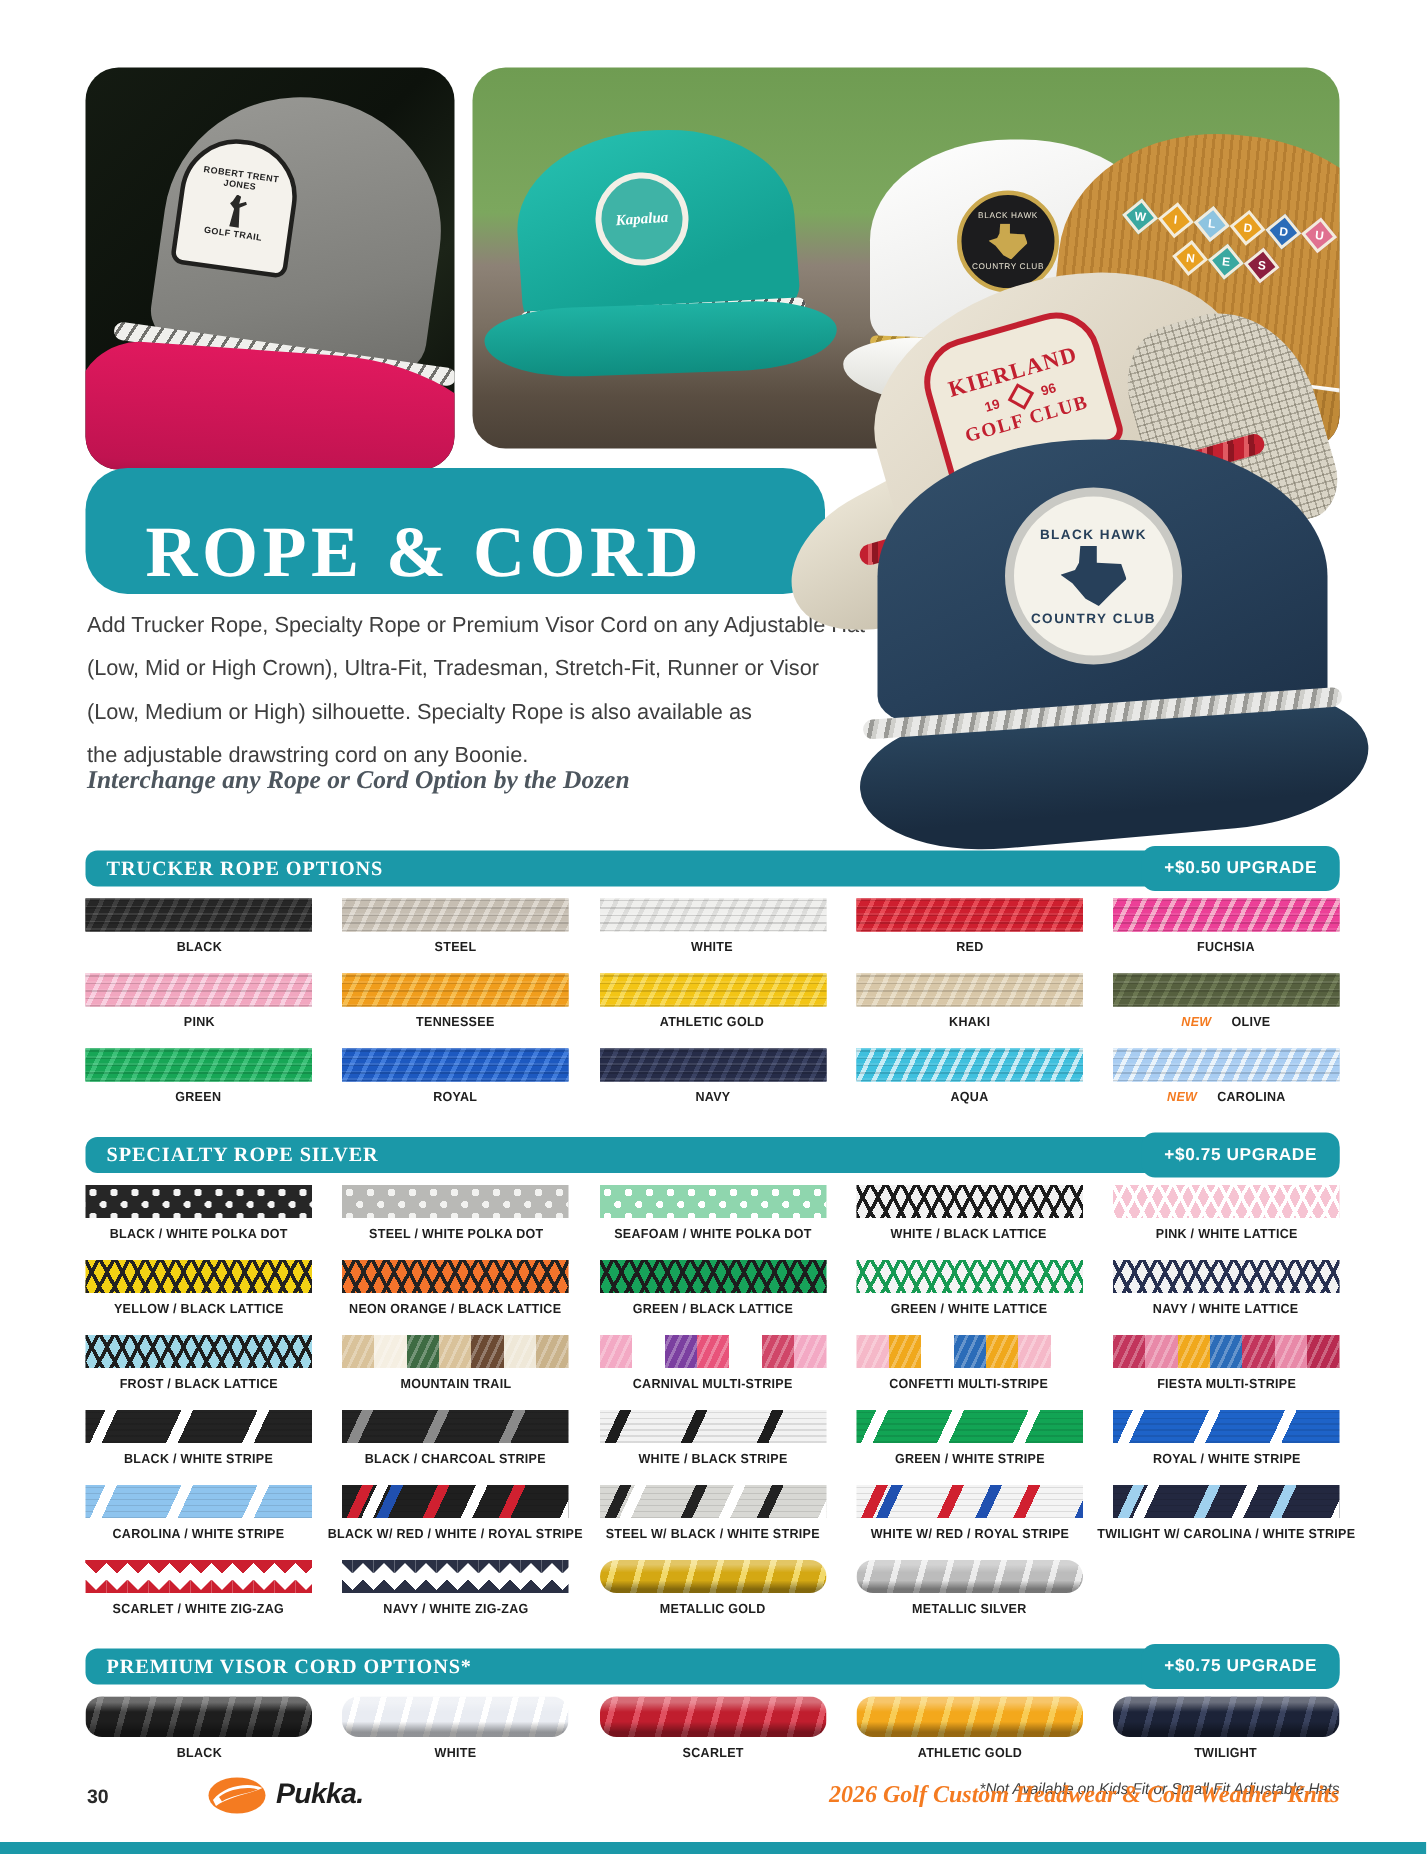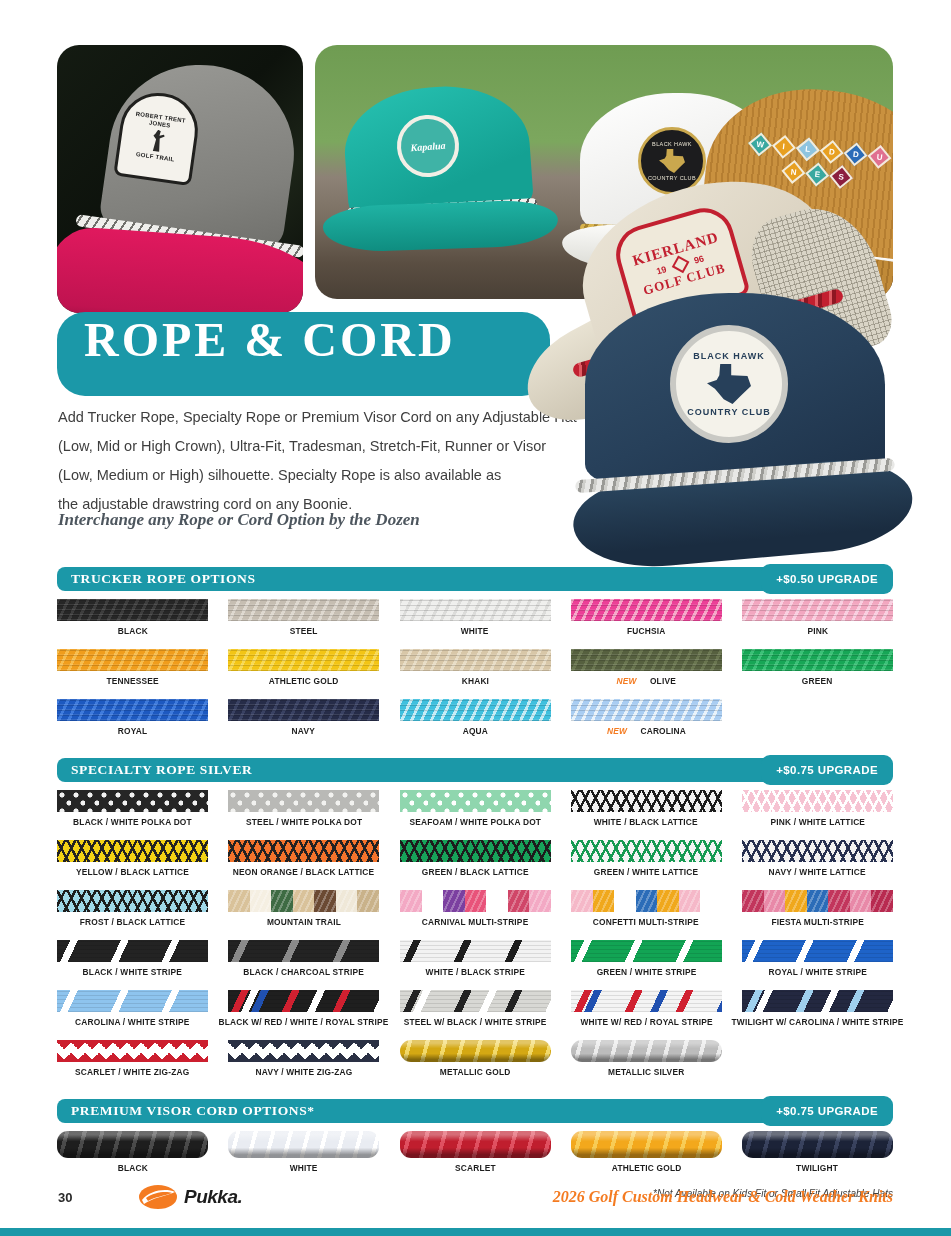--- a/index.html
+++ b/index.html
@@ -68,21 +68,21 @@
   .kier-brim { position:absolute; left:-40px; top:128px; width:220px; height:95px; background:linear-gradient(180deg,#e8e2d2,#c9c1ae); border-radius:40% 30% 70% 60%/60% 40% 80% 70%; transform:rotate(-28deg); }
   .bhawk { position:absolute; left:55px; top:95px; width:320px; height:270px; }
   .bhawk-crown { position:absolute; left:10px; top:20px; width:300px; height:190px; background:linear-gradient(155deg,#33506b,#27405a 55%,#1d3148); border-radius:48% 48% 10% 10%; }
   .bhawk-patch { position:absolute; left:95px; top:52px; width:118px; height:118px; border-radius:50%; background:#f4f2ea; border:6px solid #c9c9c4; display:flex; flex-direction:column; align-items:center; justify-content:center; color:#27405a; }
   .bhawk-patch .tx { font-size:9px; font-weight:bold; letter-spacing:1px; }
   .bhawk-texas { width:44px; height:40px; background:#27405a; clip-path:polygon(30% 0,55% 0,55% 28%,92% 30%,100% 55%,78% 78%,58% 100%,38% 88%,18% 62%,0 48%,22% 40%,28% 28%); margin:3px 0; }
   .bhawk-rope { position:absolute; left:0; top:196px; width:320px; height:13px; border-radius:7px; transform:rotate(-4deg);
     background:repeating-linear-gradient(105deg,#e8e8e6 0 5px,#9a9a96 5px 8px,#cfcfcb 8px 11px); }
   .bhawk-brim { position:absolute; left:-2px; top:196px; width:340px; height:90px; background:linear-gradient(180deg,#2b4760,#1a2c40 80%); border-radius:46% 46% 52% 52%/90% 90% 100% 100%; transform:rotate(-5deg); }
 
-  .title-block { position:absolute; left:57px; top:312px; width:493px; height:84px; background:#1b98a8; border-radius:28px; z-index:2; display:flex; align-items:flex-start; padding-left:27px; }
+  .title-block { position:absolute; left:57px; top:312px; width:493px; height:84px; background:#1b98a8; border-radius:28px; z-index:2; display:flex; align-items:flex-end; padding-left:40px; }
   .title-block h1 { font-family:"Liberation Serif",serif; font-weight:bold; color:#fff; font-size:48px; letter-spacing:3px; }
   .hero-desc { position:absolute; left:58px; top:403px; width:490px; color:#3e3e3e; font-size:14.5px; }
   .hero-desc div { line-height:29px; white-space:nowrap; }
   .hero-tagline { position:absolute; left:58px; top:510px; font-family:"Liberation Serif",serif; font-style:italic; font-weight:bold; font-size:17px; color:#4d565e; }
 
   
   .content { position:relative; width:836px; margin:0 auto 0 57px; }
   .sec-header { position:relative; height:24px; background:#1b98a8; border-radius:8px; margin-top:0; display:flex; align-items:center; }
   .sec-header .sec-title { font-family:"Liberation Serif",serif; font-weight:bold; color:#fff; font-size:13.5px; letter-spacing:.6px; padding-left:14px; }
   .sec-upgrade { position:absolute; right:0; top:-3px; height:30px; background:#1b98a8; border-radius:9px; display:flex; align-items:center; padding:0 15px; color:#fff; font-weight:bold; font-size:11.5px; letter-spacing:.4px; }
@@ -234,20 +234,24 @@
   <div class="cell">
     <div class="swatch" style="background-color: rgb(198, 190, 178); background-image: repeating-linear-gradient(0deg, rgba(0, 0, 0, 0.14) 0px, rgba(0, 0, 0, 0.14) 1px, rgba(255, 255, 255, 0.1) 1px, rgba(255, 255, 255, 0.1) 2px, transparent 2px, transparent 5px), repeating-linear-gradient(115deg, rgb(222, 216, 207) 0px, rgb(222, 216, 207) 3px, rgb(198, 190, 178) 3px, rgb(198, 190, 178) 9px);"></div>
     <div class="lbl">STEEL</div>
   </div>
 
   <div class="cell">
     <div class="swatch" style="background-color: rgb(239, 239, 237); background-image: repeating-linear-gradient(0deg, rgba(0, 0, 0, 0.14) 0px, rgba(0, 0, 0, 0.14) 1px, rgba(255, 255, 255, 0.1) 1px, rgba(255, 255, 255, 0.1) 2px, transparent 2px, transparent 5px), repeating-linear-gradient(115deg, rgb(220, 220, 218) 0px, rgb(220, 220, 218) 3px, rgb(239, 239, 237) 3px, rgb(239, 239, 237) 9px);"></div>
     <div class="lbl">WHITE</div>
   </div>
 
+  <div class="cell">
+    <div class="swatch" style="background-color: rgb(206, 31, 47); background-image: repeating-linear-gradient(0deg, rgba(0, 0, 0, 0.14) 0px, rgba(0, 0, 0, 0.14) 1px, rgba(255, 255, 255, 0.1) 1px, rgba(255, 255, 255, 0.1) 2px, transparent 2px, transparent 5px), repeating-linear-gradient(115deg, rgb(232, 74, 85) 0px, rgb(232, 74, 85) 3px, rgb(206, 31, 47) 3px, rgb(206, 31, 47) 9px);"></div>
+    <div class="lbl">RED</div>
+  </div>
 
   <div class="cell">
     <div class="swatch" style="background-color: rgb(236, 64, 151); background-image: repeating-linear-gradient(0deg, rgba(0, 0, 0, 0.14) 0px, rgba(0, 0, 0, 0.14) 1px, rgba(255, 255, 255, 0.1) 1px, rgba(255, 255, 255, 0.1) 2px, transparent 2px, transparent 5px), repeating-linear-gradient(115deg, rgb(247, 168, 201) 0px, rgb(247, 168, 201) 3px, rgb(236, 64, 151) 3px, rgb(236, 64, 151) 9px);"></div>
     <div class="lbl">FUCHSIA</div>
   </div>
 
   <div class="cell">
     <div class="swatch" style="background-color: rgb(242, 167, 192); background-image: repeating-linear-gradient(0deg, rgba(0, 0, 0, 0.14) 0px, rgba(0, 0, 0, 0.14) 1px, rgba(255, 255, 255, 0.1) 1px, rgba(255, 255, 255, 0.1) 2px, transparent 2px, transparent 5px), repeating-linear-gradient(115deg, rgb(249, 207, 224) 0px, rgb(249, 207, 224) 3px, rgb(242, 167, 192) 3px, rgb(242, 167, 192) 9px);"></div>
     <div class="lbl">PINK</div>
   </div>

